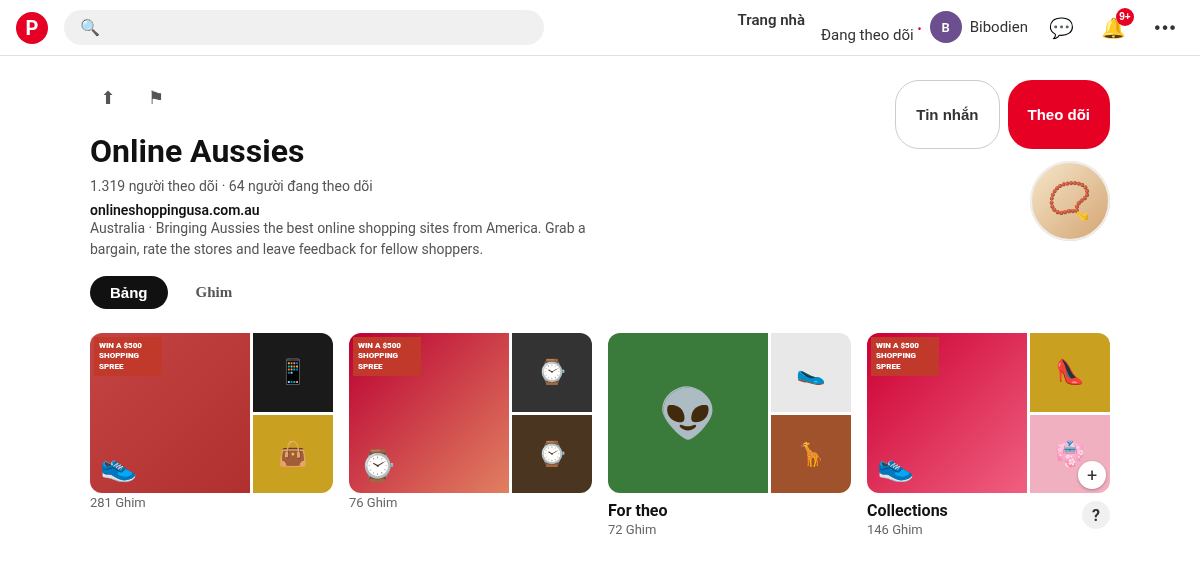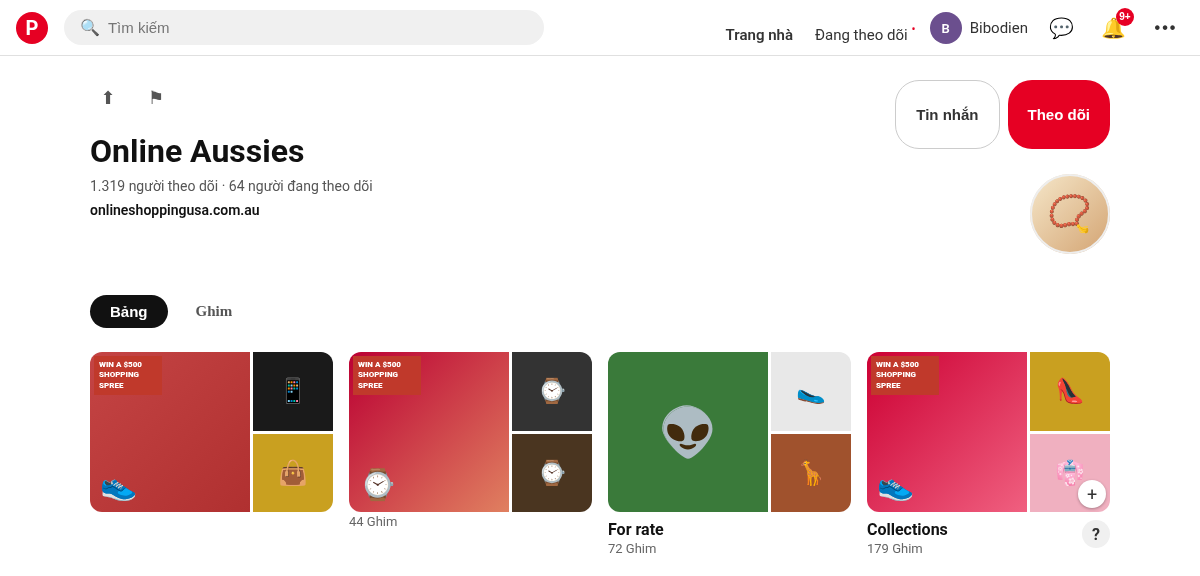--- a/index.html
+++ b/index.html
@@ -31,22 +31,22 @@
       padding: 8px 16px;
       gap: 8px;
       max-width: 480px;
     }
     .search-bar input {
       border: none; background: transparent; outline: none;
       font-size: 15px; color: #666; width: 100%;
     }
     .header-nav {
       display: flex;
-      align-items: flex-end;
-      gap: 22px;
+      align-items: flex-start;
+      gap: 16px;
       margin-left: auto;
     }
     .nav-link {
       font-size: 15px; color: #333; text-decoration: none; cursor: pointer;
       white-space: nowrap;
     }
     .nav-link.active { font-weight: 600; }
     .theo-doi-nav {
       position: relative;
       margin-top: 15px;
@@ -136,21 +136,21 @@
     .profile-desc {
       font-size: 14px;
       color: #555;
       max-width: 500px;
       line-height: 1.5;
     }
     .profile-right {
       display: flex;
       flex-direction: column;
       align-items: flex-end;
-      gap: 25px;
+      gap: 12px;
     }
     .profile-btn-group {
       display: flex;
       gap: 8px;
     }
     .btn-tin-nhan {
       padding: 10px 20px;
       border-radius: 24px;
       border: 1px solid #ccc;
       background: #fff;
@@ -185,21 +185,20 @@
       max-width: 1100px;
       margin: 0 auto;
     }
     .tab-btn {
       padding: 8px 20px;
       border-radius: 24px;
       border: none;
       font-size: 15px;
       font-weight: 600;
       cursor: pointer;
-      margin-top: 25px;
     }
     .tab-btn.active {
       background: #111;
       color: #fff;
     }
     .tab-btn.inactive {
       background: transparent;
       color: #555;
       font-family: Liberation Serif, serif;
     }
@@ -239,21 +238,20 @@
       box-shadow: 0 2px 4px rgba(0,0,0,0.2);
     }
   </style>
 </head>
 <body>
 
 <header class="header">
   <div class="logo">P</div>
   <div class="search-bar">
     <span style="color:#888; font-size:16px;">🔍</span>
-    <input type="text" placeholder="Tìm kiếm" style="">
   </div>
   <nav class="header-nav">
     <a class="nav-link active">Trang nhà</a>
     <a class="nav-link theo-doi-nav">Đang theo dõi</a>
     <div style="display:flex; align-items:center; gap:8px;">
       <div class="user-avatar">B</div>
       <span class="nav-link">Bibodien</span>
     </div>
   </nav>
   <div class="header-icons">
@@ -276,20 +274,21 @@
       <button class="profile-action-btn" title="Share">
         <span style="font-size:18px;">⬆</span>
       </button>
       <button class="profile-action-btn" title="Flag">
         <span style="font-size:18px;">⚑</span>
       </button>
     </div>
     <h1 class="profile-name">Online Aussies</h1>
     <p class="profile-stats">1.319 người theo dõi · 64 người đang theo dõi</p>
     <p class="profile-url">onlineshoppingusa.com.au</p>
+    <p class="profile-desc">Australia · Bringing Aussies the best online shopping sites from America. Grab a bargain, rate the stores and leave feedback for fellow shoppers.</p>
   </div>
   <div class="profile-right">
     <div class="profile-btn-group">
       <button class="btn-tin-nhan">Tin nhắn</button>
       <button class="btn-theo-doi">Theo dõi</button>
     </div>
     <div class="avatar-placeholder">
 
       <div style="width:80px;height:80px;border-radius:50%;background:linear-gradient(135deg,#f5e6c8,#d4a574);display:flex;align-items:center;justify-content:center;overflow:hidden;border:2px solid #eee;">
         <span style="font-size:36px;">📿</span>
@@ -307,58 +306,59 @@
 
   <div class="board-card">
     <div style="position:relative; border-radius:12px; overflow:hidden; height:160px; display:grid; grid-template-columns:2fr 1fr; grid-template-rows:1fr 1fr; gap:3px;">
       <div style="grid-row:span 2; position:relative; background:linear-gradient(135deg,#c44444 0%,#b03030 100%); display:flex; align-items:center; justify-content:flex-start;">
         <div style="position:absolute;top:4px;left:4px;background:#c0392b;color:#fff;font-size:8px;font-weight:900;padding:4px 5px;text-transform:uppercase;line-height:1.3;width:68px;z-index:2;">WIN A $500 SHOPPING SPREE</div>
         <div style="position:absolute;bottom:10px;left:10px;font-size:30px;">👟</div>
       </div>
       <div style="background:#1a1a1a; display:flex; align-items:center; justify-content:center; font-size:24px;">📱</div>
       <div style="background:#c9a020; display:flex; align-items:center; justify-content:center; font-size:24px;">👜</div>
     </div>
+    <div class="board-count">281 Ghim</div>
   </div>
 
   <div class="board-card">
     <div style="position:relative; border-radius:12px; overflow:hidden; height:160px; display:grid; grid-template-columns:2fr 1fr; grid-template-rows:1fr 1fr; gap:3px;">
       <div style="grid-row:span 2; position:relative; background:linear-gradient(135deg,#b03 0%,#e08060 100%); display:flex; align-items:center; justify-content:flex-start;">
         <div style="position:absolute;top:4px;left:4px;background:#c0392b;color:#fff;font-size:8px;font-weight:900;padding:4px 5px;text-transform:uppercase;line-height:1.3;width:68px;z-index:2;">WIN A $500 SHOPPING SPREE</div>
         <div style="position:absolute;bottom:10px;left:10px;font-size:30px;">⌚</div>
       </div>
       <div style="background:#333; display:flex; align-items:center; justify-content:center; font-size:24px;">⌚</div>
       <div style="background:#4a3520; display:flex; align-items:center; justify-content:center; font-size:24px;">⌚</div>
     </div>
-    <div class="board-count">44 Ghim</div>
+    <div class="board-count">76 Ghim</div>
   </div>
 
   <div class="board-card">
     <div style="position:relative; border-radius:12px; overflow:hidden; height:160px; display:grid; grid-template-columns:2fr 1fr; grid-template-rows:1fr 1fr; gap:3px;">
       <div style="grid-row:span 2; background:#3a7a3a; display:flex; align-items:center; justify-content:center; font-size:48px;">👽</div>
       <div style="background:#e8e8e8; display:flex; align-items:center; justify-content:center; font-size:24px;">🥿</div>
       <div style="background:#a0522d; display:flex; align-items:center; justify-content:center; font-size:24px;">🦒</div>
     </div>
-    <div class="board-title">For rate</div>
+    <div class="board-title">For theo</div>
     <div class="board-count">72 Ghim</div>
   </div>
 
   <div class="board-card">
     <div style="position:relative; border-radius:12px; overflow:hidden; height:160px; display:grid; grid-template-columns:2fr 1fr; grid-template-rows:1fr 1fr; gap:3px;">
       <div style="grid-row:span 2; position:relative; background:linear-gradient(135deg,#c03 0%,#f06080 100%); display:flex; align-items:flex-end; justify-content:flex-start;">
         <div style="position:absolute;top:4px;left:4px;background:#c0392b;color:#fff;font-size:8px;font-weight:900;padding:4px 5px;text-transform:uppercase;line-height:1.3;width:68px;z-index:2;">WIN A $500 SHOPPING SPREE</div>
         <div style="position:absolute;bottom:10px;left:10px;font-size:30px;">👟</div>
       </div>
       <div style="background:#c9a020; display:flex; align-items:center; justify-content:center; font-size:24px;">👠</div>
       <div style="background:#f0b0c0; display:flex; align-items:center; justify-content:center; font-size:24px; position:relative;">
         👘
         <div class="add-circle" style="position:absolute;bottom:4px;right:4px;width:28px;height:28px;background:#fff;border-radius:50%;display:flex;align-items:center;justify-content:center;font-size:18px;box-shadow:0 1px 3px rgba(0,0,0,0.3);">+</div>
       </div>
     </div>
     <div style="display:flex; align-items:center; justify-content:space-between;">
       <div>
         <div class="board-title">Collections</div>
-        <div class="board-count">179 Ghim</div>
+        <div class="board-count">146 Ghim</div>
       </div>
       <div style="width:28px;height:28px;background:#f0f0f0;border-radius:50%;display:flex;align-items:center;justify-content:center;font-size:16px;color:#333;font-weight:bold;cursor:pointer;">?</div>
     </div>
   </div>
 
 </div>
 
 </body></html>

